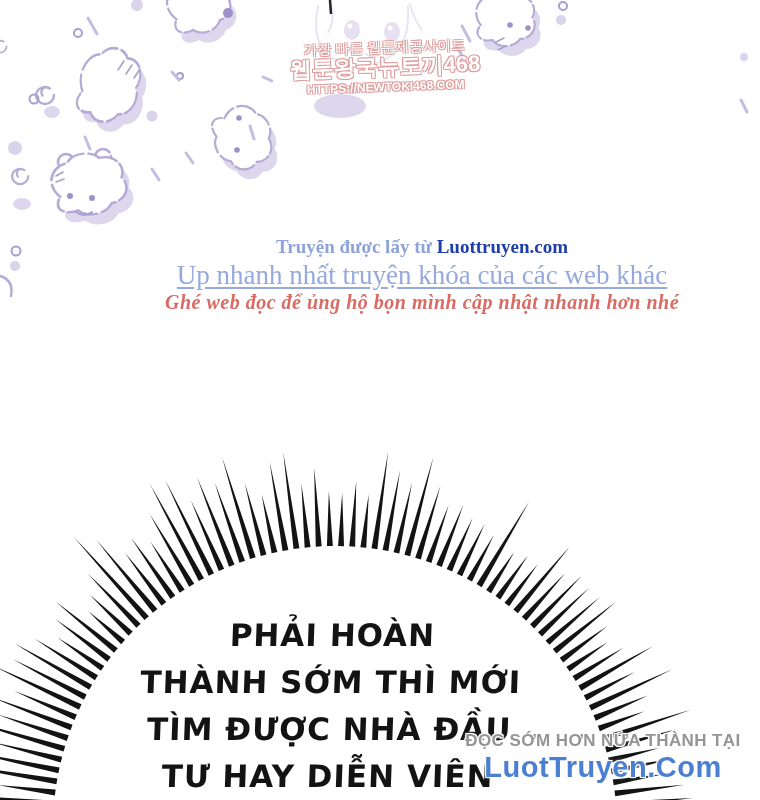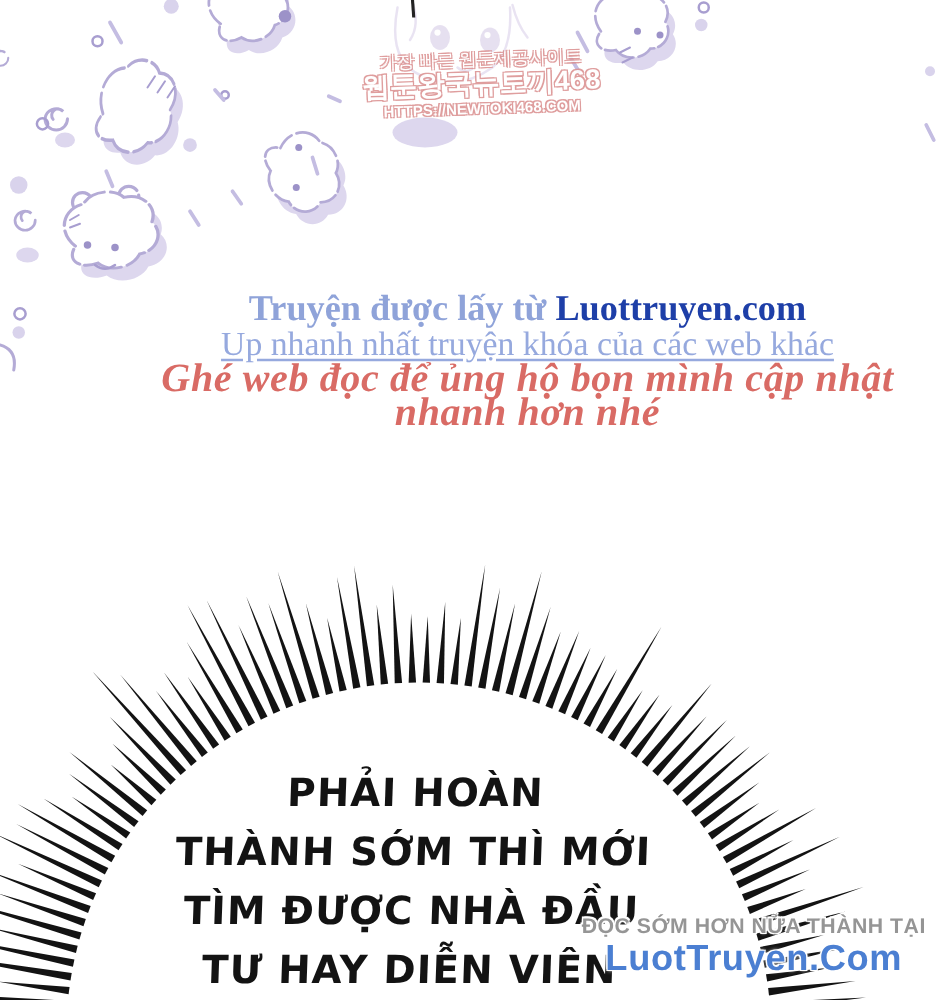--- a/index.html
+++ b/index.html
@@ -20,28 +20,28 @@
     line-height:1;
   }
   .stamp .s1{font-size:14px;letter-spacing:0;margin-bottom:2px;}
   .stamp .s2{font-size:22px;font-weight:bold;letter-spacing:0;margin-bottom:3px;}
   .stamp .s3{font-size:12px;font-weight:bold;letter-spacing:0;}
   
   .credits{
     position:absolute;top:233px;left:84px;width:676px;z-index:3;
     text-align:center;font-family:"Liberation Serif",serif;
   }
-  .credits .c1{font-size:29px;line-height:28px;font-weight:600;color:#8fa3d9;}
+  .credits .c1{font-size:19px;line-height:28px;font-weight:600;color:#8fa3d9;}
   .credits .c1 .site{font-weight:bold;color:#1e3fa8;}
   .credits .c2{
     font-size:27px;line-height:28px;font-weight:normal;color:#96a9de;
     text-decoration:underline;text-underline-offset:3px;
   }
   .credits .c3{
-    font-size:32px;line-height:27px;font-style:italic;font-weight:600;
+    font-size:20px;line-height:27px;font-style:italic;font-weight:600;
     color:#d96b65;letter-spacing:.5px;font-family:Liberation Serif, serif;
   }
   
   #burst{position:absolute;top:0;left:0;z-index:4;}
   .bubble-text{
     position:absolute;top:612px;left:60px;width:540px;z-index:5;
     text-align:center;color:#131313;
     font-family:"DejaVu Sans",sans-serif;font-weight:bold;
     font-size:31px;line-height:47px;letter-spacing:1px;
     transform:skewX(-2deg);

